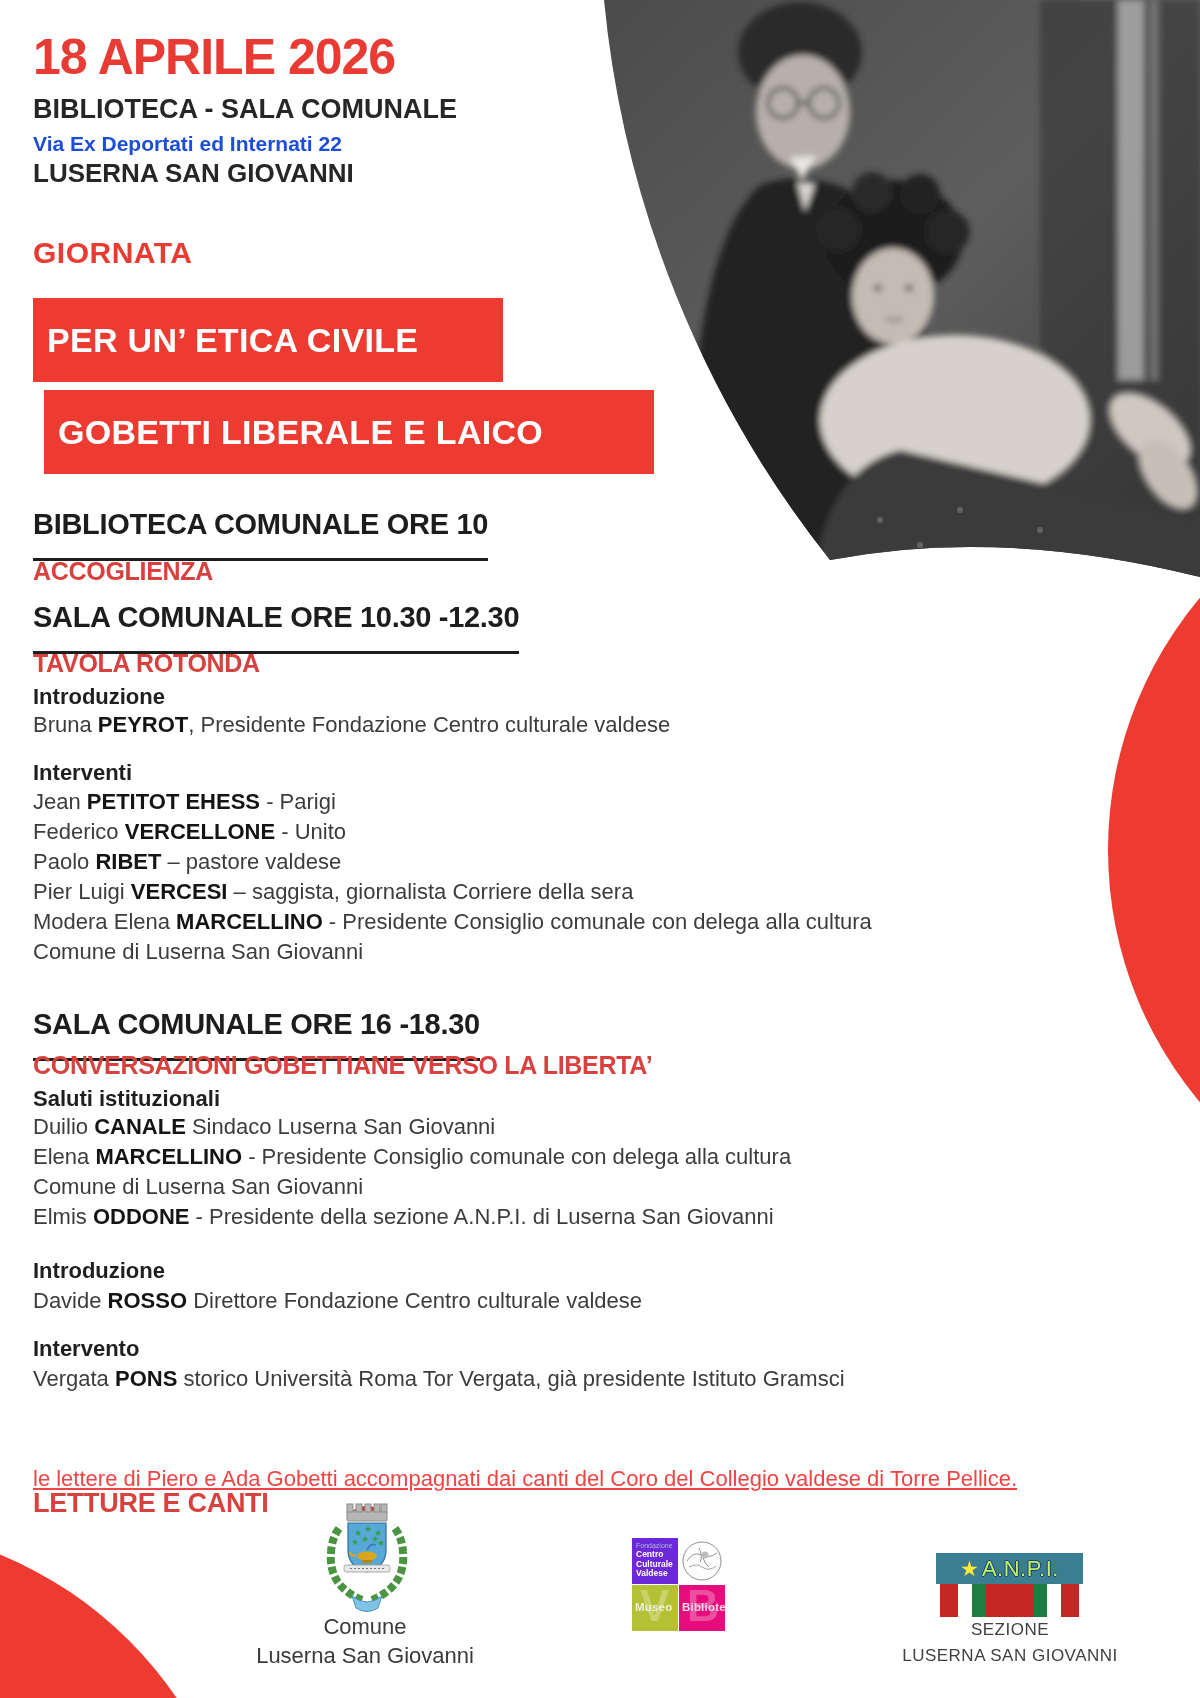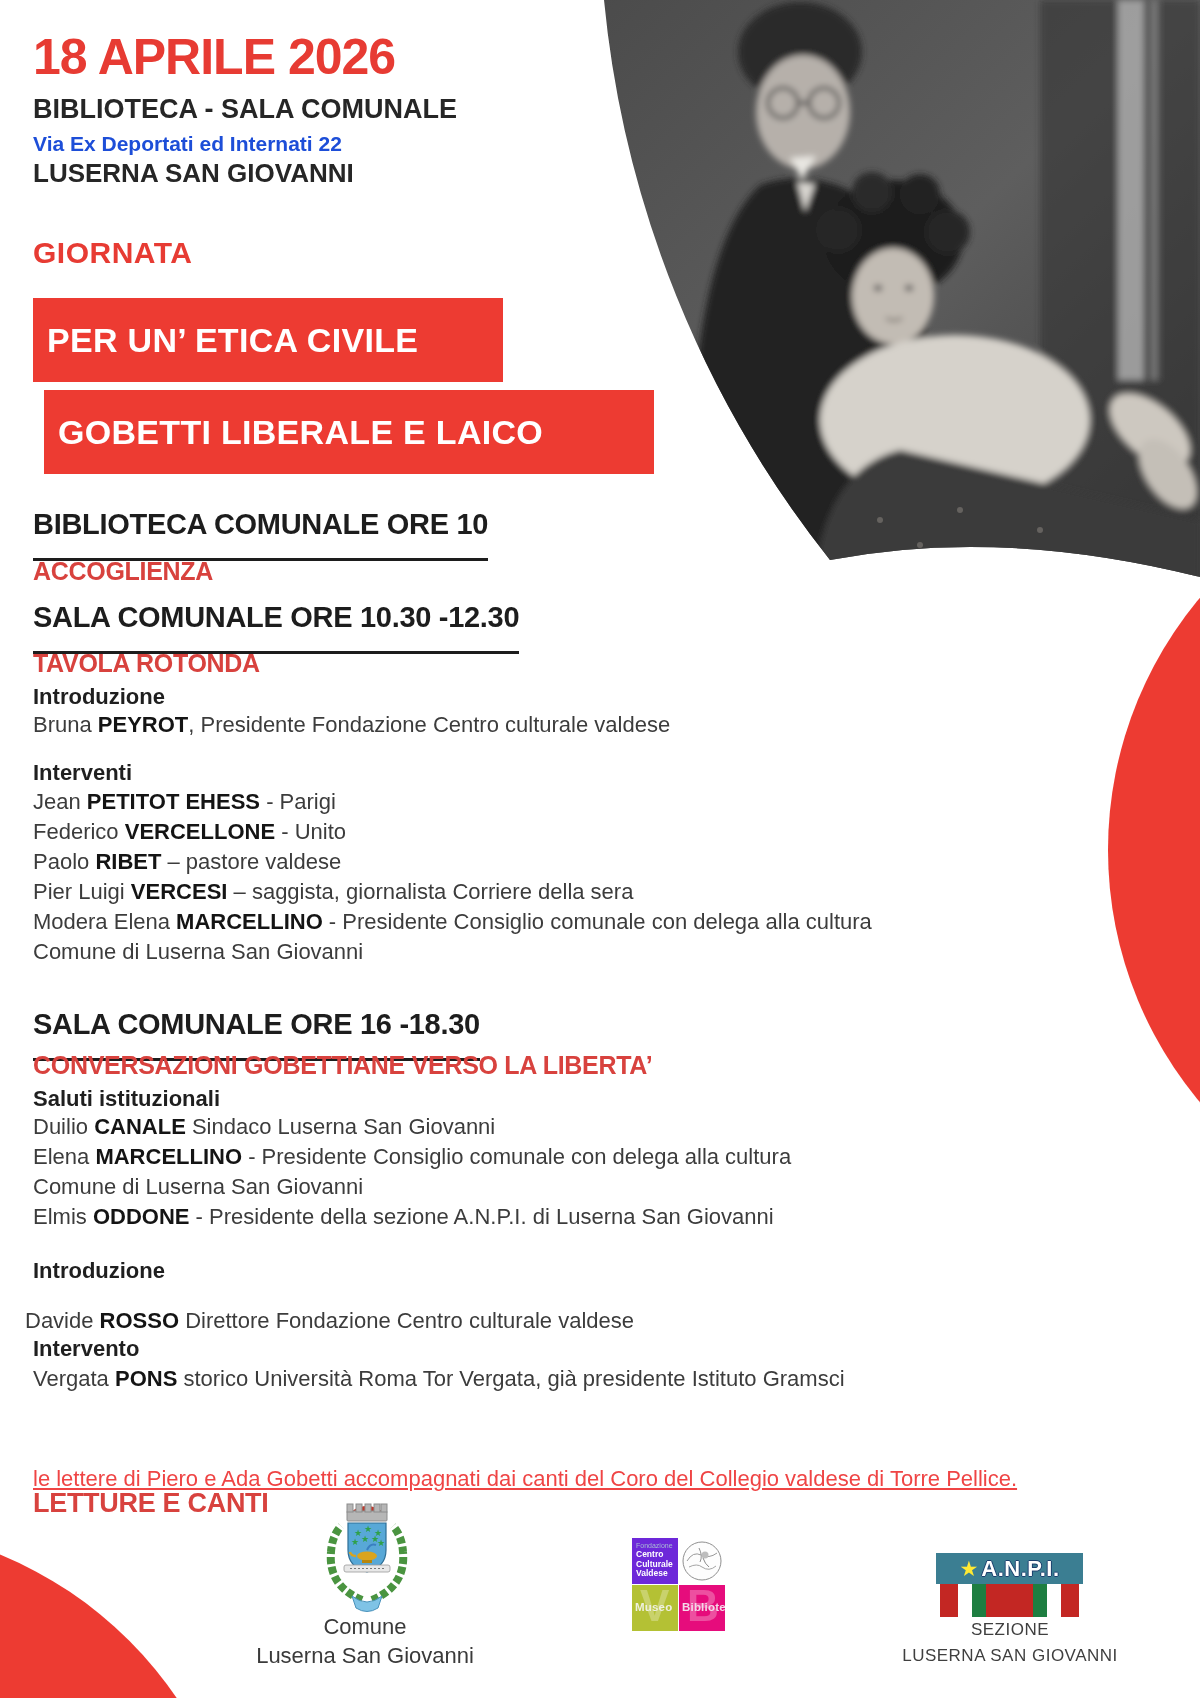--- a/index.html
+++ b/index.html
@@ -32,21 +32,21 @@
   .fcv .br{left:47px;top:47px;background:#e60c7c;}
   .fcv .t1{position:absolute;left:4px;top:4px;font-size:7px;color:#a9bcd4;}
   .fcv .t2{position:absolute;left:4px;top:12px;font-size:8.5px;line-height:9.5px;font-weight:bold;color:#ffffff;}
   .fcv .wmark{position:absolute;font-size:44px;font-weight:bold;color:rgba(255,255,255,0.28);left:8px;top:-4px;}
   .fcv .wd{position:absolute;left:3px;top:16px;font-size:11.5px;font-weight:bold;color:#eef0df;letter-spacing:0.2px;}
   .fcv .br .wd{color:#f4d9e8;}
   
   .anpi-band{left:936px;top:1553px;width:147px;height:31px;background:#3b7e92;
              display:flex;align-items:center;justify-content:center;}
   .anpi-star{font-size:21px;color:#ffe933;margin-right:3px;line-height:1;}
-  .anpi-acr{font-size:22px;font-weight:bold;color:#ffffff;letter-spacing:0.5px;
+  .anpi-acr{font-size:22px;font-weight:normal;color:#bef264;letter-spacing:0.5px;
             text-shadow:-1px 0 #1c3f6e,0 1px #1c3f6e,1px 0 #1c3f6e,0 -1px #1c3f6e;}
   .anpi-ribbon{left:940px;top:1584px;width:139px;height:33px;display:flex;}
   .anpi-txt{font-size:17px;color:#3f3f3f;text-align:center;letter-spacing:0.5px;}
 </style>
 </head>
 <body>
 
 <div class="page">
 
   <div class="abs circle" style="left:1108px;top:458px;width:784px;height:784px;"></div>
@@ -137,21 +137,21 @@
   <div class="abs" style="left:33px;top:1008px;"><span class="heading">SALA COMUNALE ORE 16 -18.30</span></div>
   <div class="abs redsub" style="left:33px;top:1051px;">CONVERSAZIONI GOBETTIANE VERSO LA LIBERTA’</div>
   <div class="abs label" style="left:33px;top:1086px;">Saluti istituzionali</div>
   <div class="abs" style="left:33px;top:1112px;">
       <div class="pline"><span>Duilio </span><span class="bld">CANALE</span><span> Sindaco Luserna San Giovanni</span></div>
       <div class="pline"><span>Elena </span><span class="bld">MARCELLINO</span><span> - Presidente Consiglio comunale con delega alla cultura</span></div>
       <div class="pline"><span>Comune di Luserna San Giovanni</span></div>
       <div class="pline"><span>Elmis </span><span class="bld">ODDONE</span><span> - Presidente della sezione A.N.P.I. di Luserna San Giovanni</span></div>
     </div>
   <div class="abs label" style="left:33px;top:1258px;">Introduzione</div>
-  <div class="abs" style="left:25px;top:1286px;margin-top:20px;">
+  <div class="abs" style="left:33px;top:1286px;">
       <div class="pline"><span>Davide </span><span class="bld">ROSSO</span><span> Direttore Fondazione Centro culturale valdese</span></div>
     </div>
   <div class="abs label" style="left:33px;top:1336px;">Intervento</div>
   <div class="abs" style="left:33px;top:1364px;">
       <div class="pline"><span>Vergata </span><span class="bld">PONS</span><span> storico Università Roma Tor Vergata, già presidente Istituto Gramsci</span></div>
     </div>
 
   <div class="abs redsub big" style="left:33px;top:1488px;">LETTURE E CANTI</div>
   <div class="abs wrapline" style="left:33px;top:1464px;">le lettere di Piero e Ada Gobetti accompagnati dai canti del Coro del Collegio valdese di Torre Pellice.</div>
 

